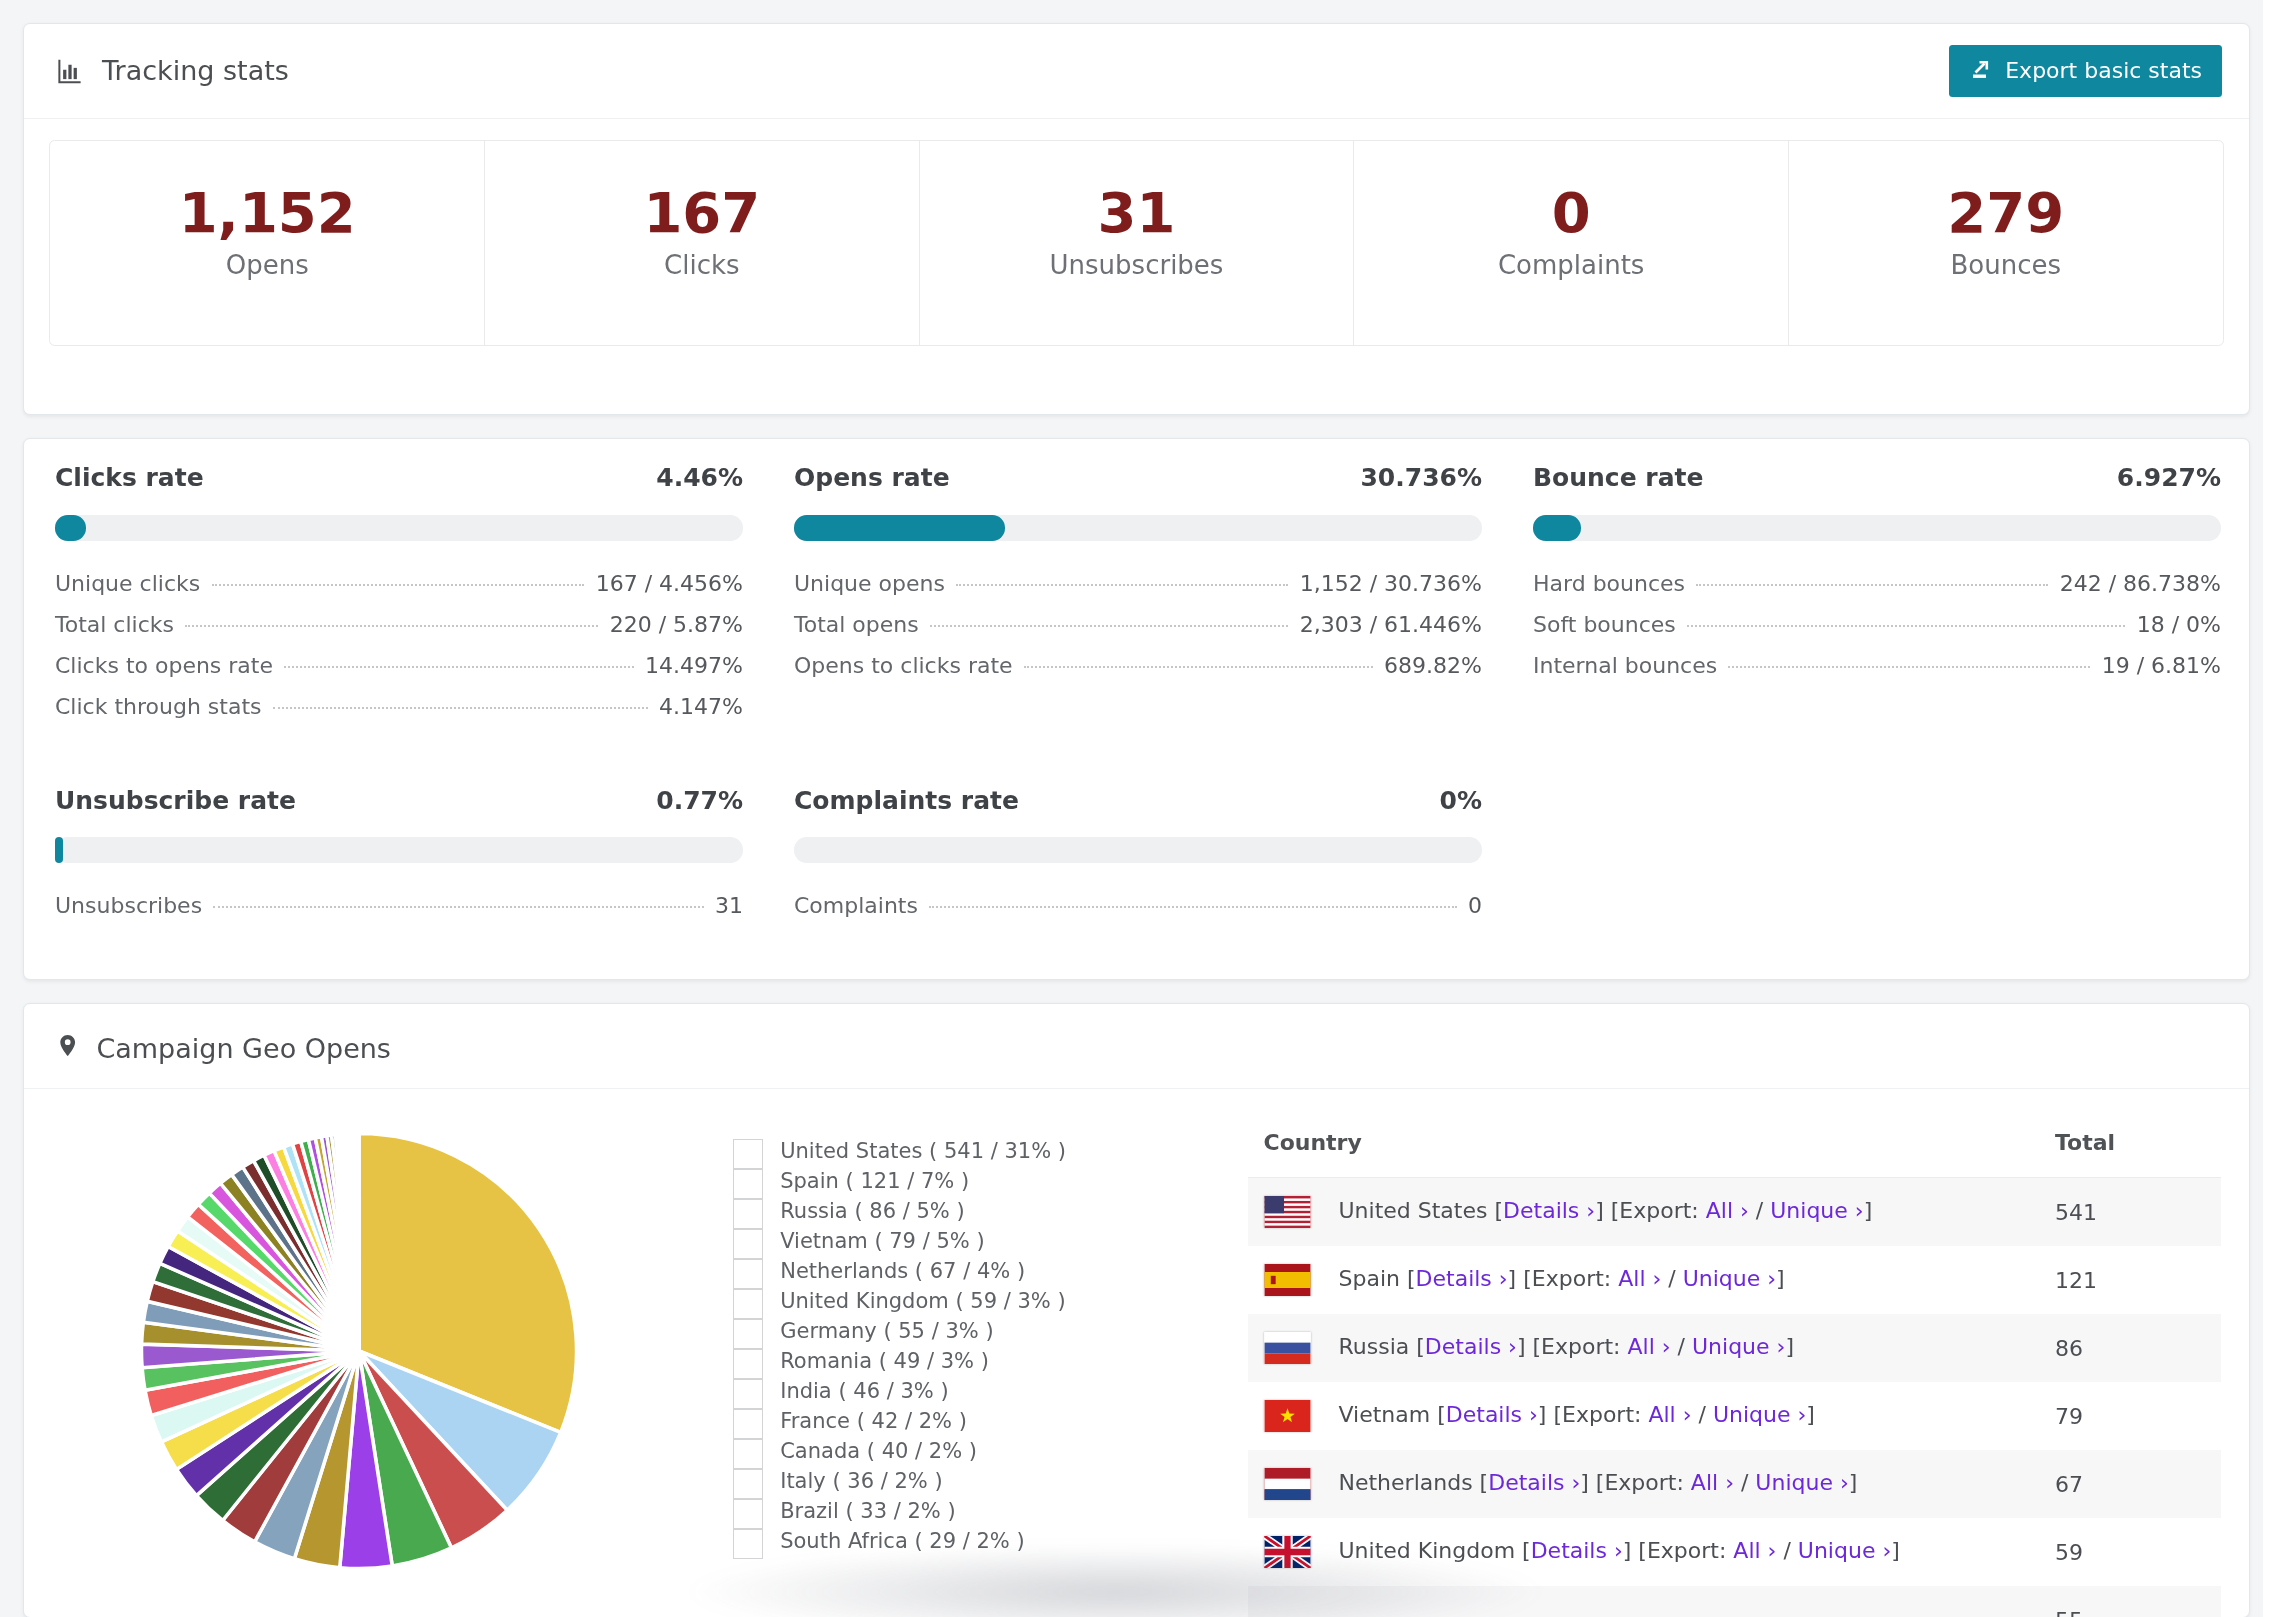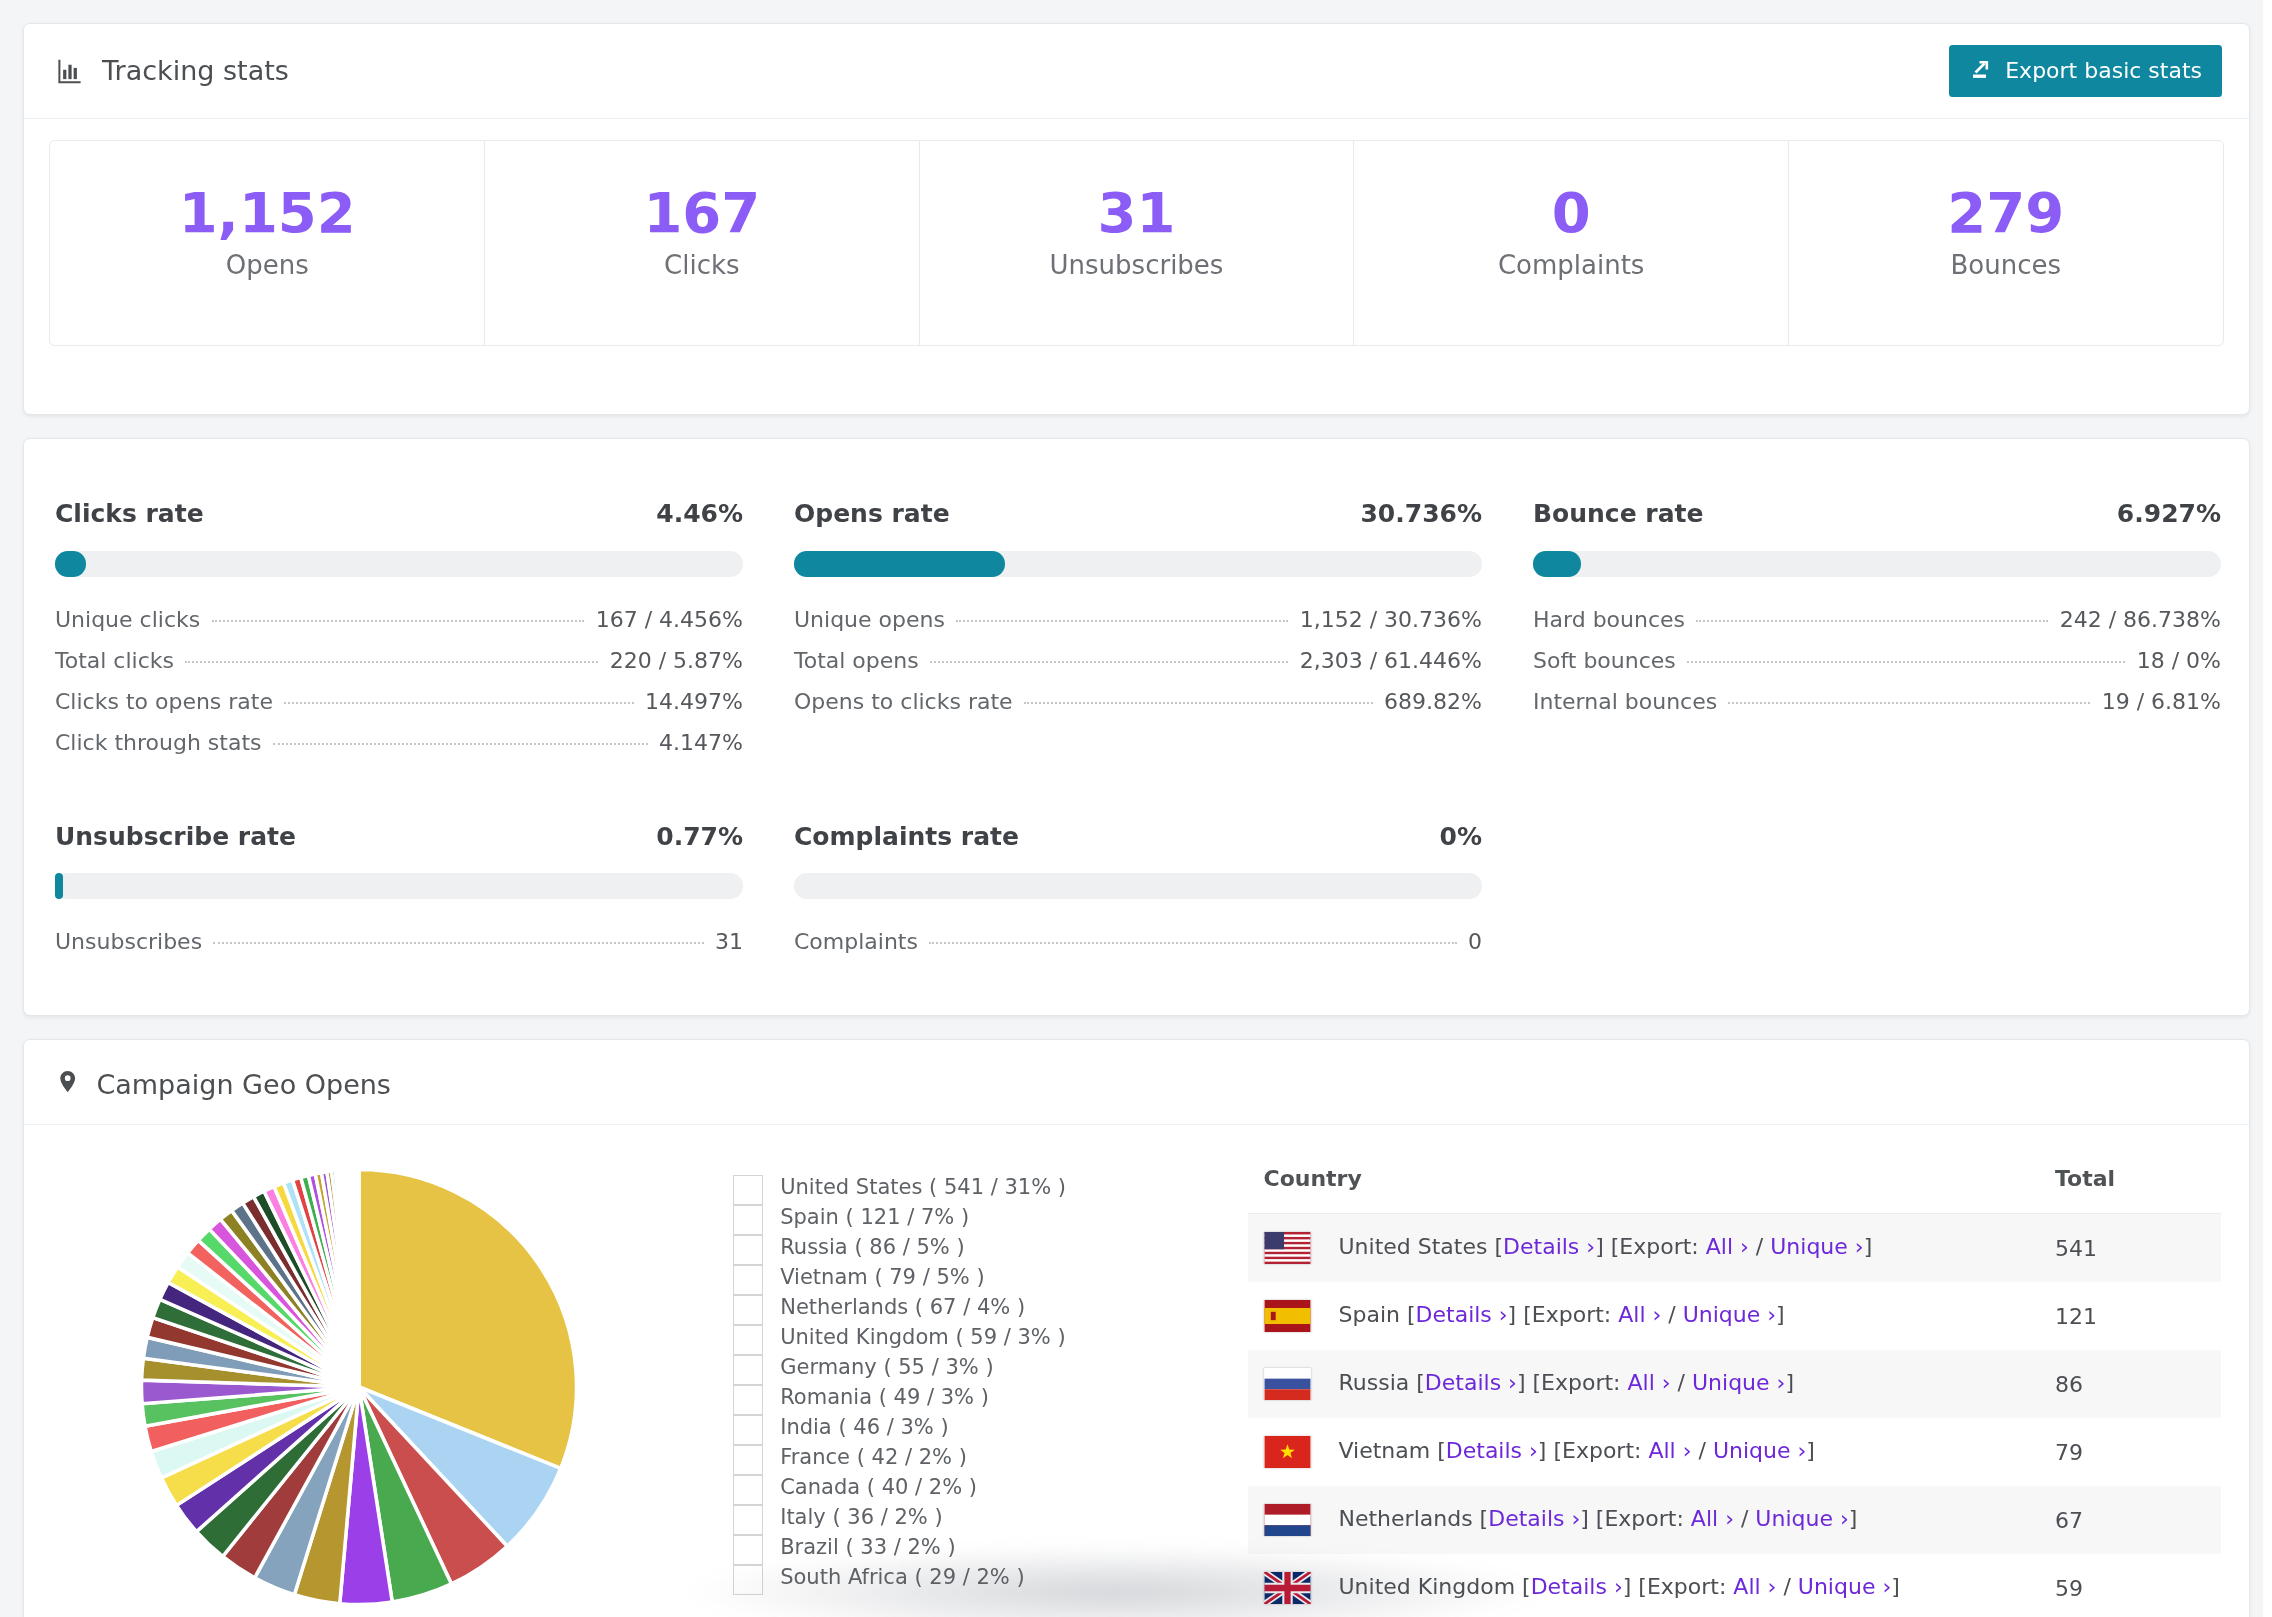--- a/index.html
+++ b/index.html
@@ -26,25 +26,25 @@
   .export-btn{
     display:flex;align-items:center;gap:12.7px;border:none;cursor:pointer;
     background:#0f879f;color:#fff;font-size:22px;padding:11.3px 20px;border-radius:3.5px;
     font-family:inherit;
   }
   .stats-box{
     margin:21px 25.4px 68px;border:1.4px solid #eaeaea;border-radius:5.6px;display:flex;
   }
   .stat-cell{flex:1;text-align:center;padding:42px 0 65px;border-right:1.4px solid #eaeaea}
   .stat-cell:last-child{border-right:none}
-  .stat-value{font-size:56px;line-height:59px;font-weight:700;color:#8b5cf6}
+  .stat-value{font-size:56px;line-height:59px;font-weight:700;color:#7f1d1d}
   .stat-label{font-size:26px;color:#6d7074;margin-top:8.5px}
 
   
-  .rates-card{padding:60px 28px 45px 31px}
+  .rates-card{padding:24px 28px 45px 31px}
   .rates-grid{display:grid;grid-template-columns:1fr 1fr 1fr;column-gap:51px;row-gap:51px}
   .rate-head{display:flex;justify-content:space-between;align-items:baseline;
     font-size:25px;font-weight:700;color:#3f4246}
   .bar{margin-top:22.6px;height:26px;background:#eef0f2;border-radius:12.7px}
   .bar-fill{height:100%;background:#0f879f;border-radius:12.7px}
   .rate-rows{margin-top:30px}
   .stat-row{display:flex;align-items:baseline;height:41px;font-size:22px}
   .sr-label{color:#63676b;white-space:nowrap}
   .leader{flex:1;border-bottom:2.1px dotted #c4c6c8;margin:0 11.3px;transform:translateY(-5px)}
   .sr-value{color:#55585c;white-space:nowrap}

